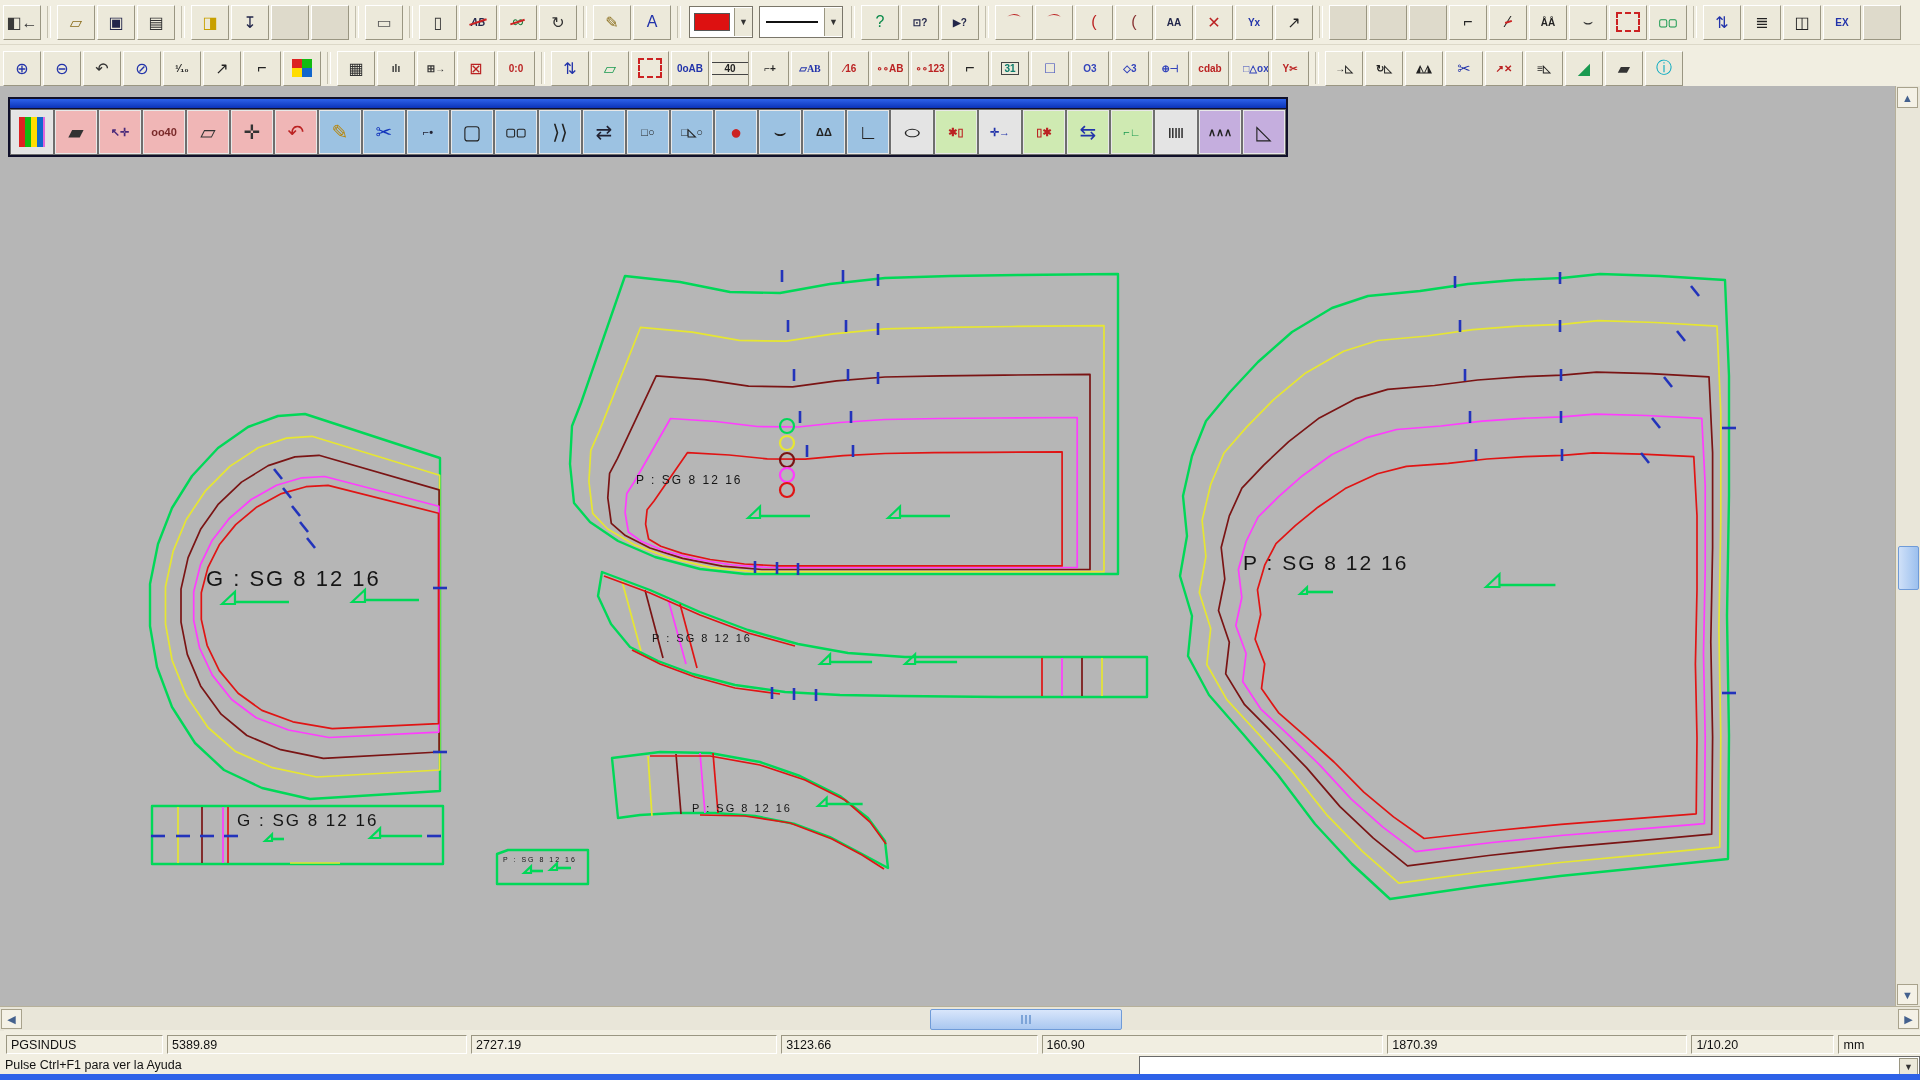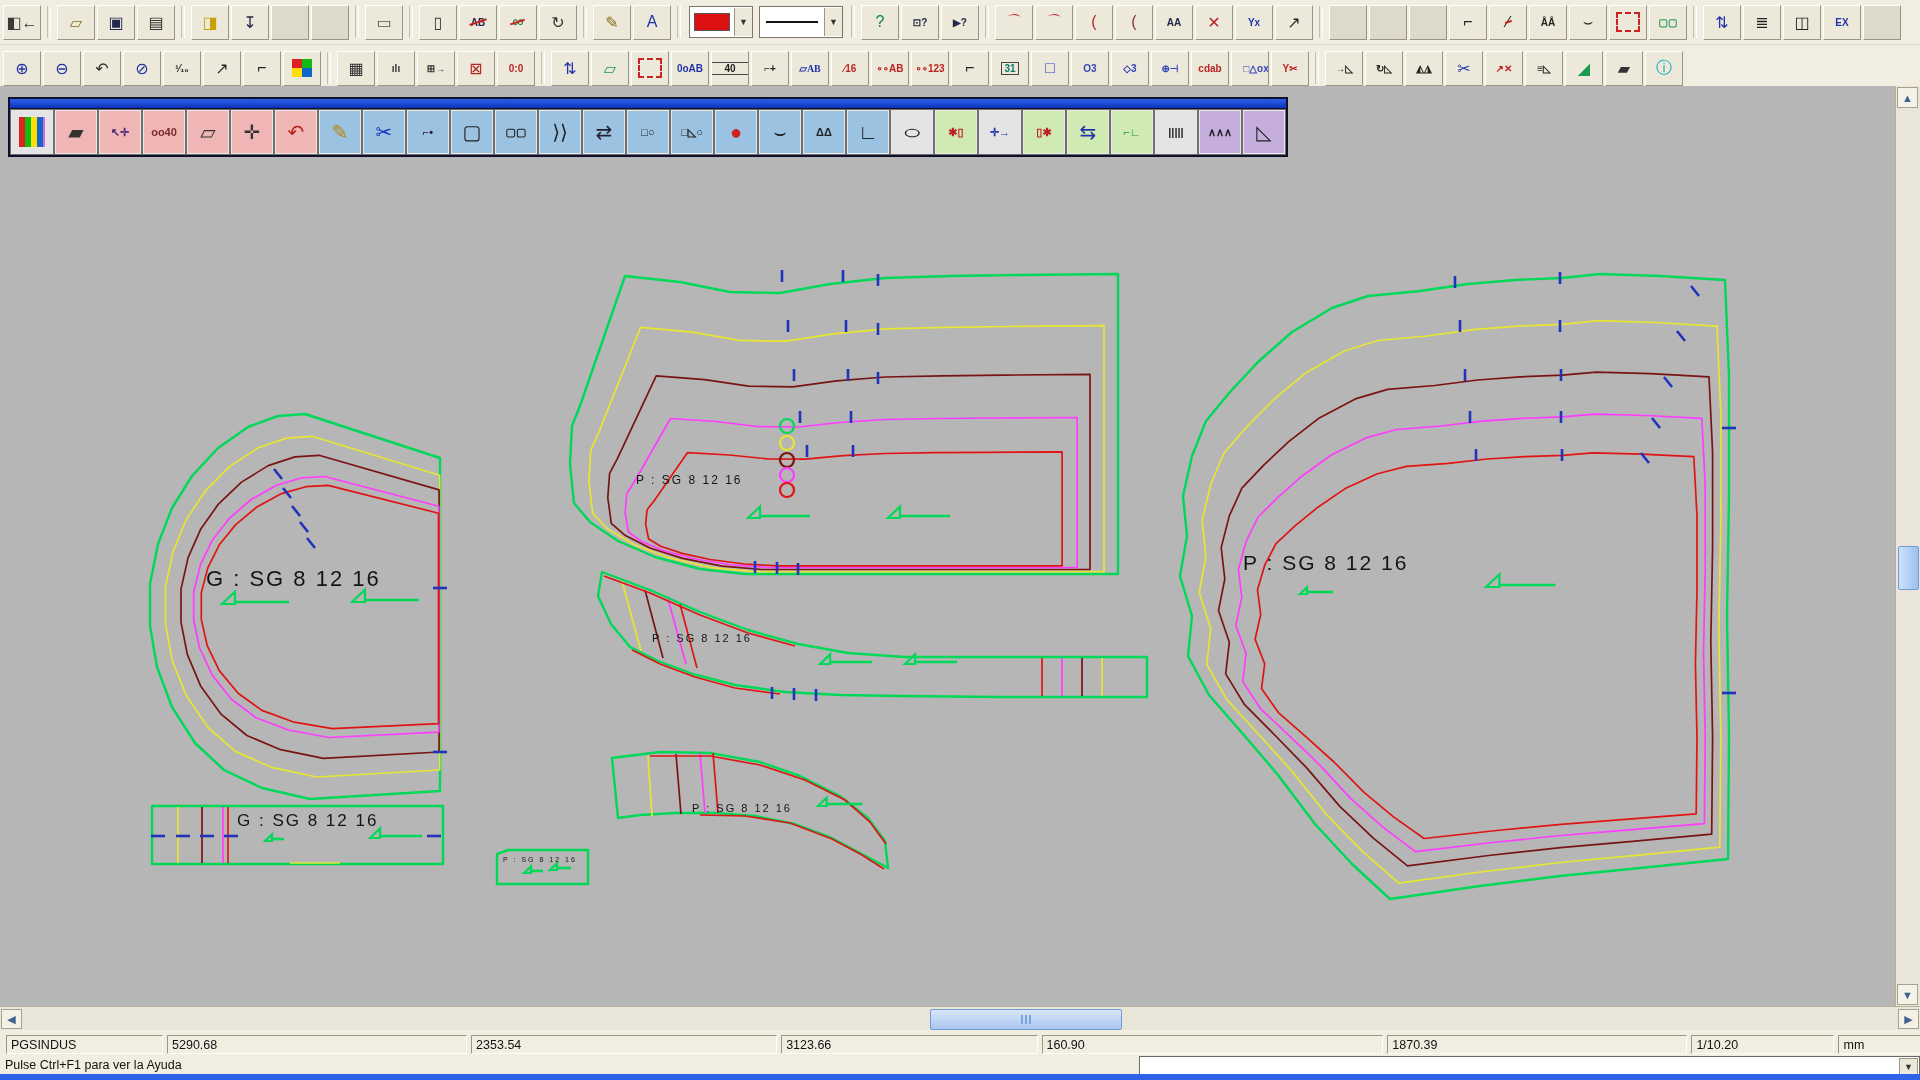--- a/index.html
+++ b/index.html
@@ -109,21 +109,21 @@
       <div class="btn">
         <span style="color: rgb(85, 85, 85);">▭</span>
       </div>
     </div>
     <div class="sep"></div>
     <div class="grp">
       <div class="btn">
         <span>▯</span>
       </div>
       <div class="btn sm">
-        <span class="strike" style="color: rgb(34, 38, 74);">AB</span>
+        <span class="strike" style="color: rgb(34, 38, 74); font-style: italic;">AB</span>
       </div>
       <div class="btn">
         <span class="strike" style="color: rgb(26, 122, 58);">∞</span>
       </div>
       <div class="btn">
         <span style="color: rgb(51, 51, 51);">↻</span>
       </div>
     </div>
     <div class="sep"></div>
     <div class="grp">
@@ -624,22 +624,22 @@
   <div class="thumb">
       <div class="grip"></div>
     </div>
   <div class="sb-btn" style="right:1px;top:2px;width:21px;height:20px;">
       <span>▶</span>
     </div>
 </div>
 
 <div id="statusbar">
     <div class="sfield" style="width: 158px;">PGSINDUS</div>
-    <div class="sfield" style="width: 302px;">5290.68</div>
-    <div class="sfield" style="width: 308px;">2353.54</div>
+    <div class="sfield" style="width: 302px;">5389.89</div>
+    <div class="sfield" style="width: 308px;">2727.19</div>
     <div class="sfield" style="width: 258px;">3123.66</div>
     <div class="sfield" style="width: 344px;">160.90</div>
     <div class="sfield" style="width: 302px;">1870.39</div>
     <div class="sfield" style="width: 144px;">1/10.20</div>
     <div class="sfield" style="width: 84px;">mm</div>
   </div>
 
 <div id="helpbar">
   <span class="helptext">Pulse Ctrl+F1 para ver la Ayuda</span>
 </div>

